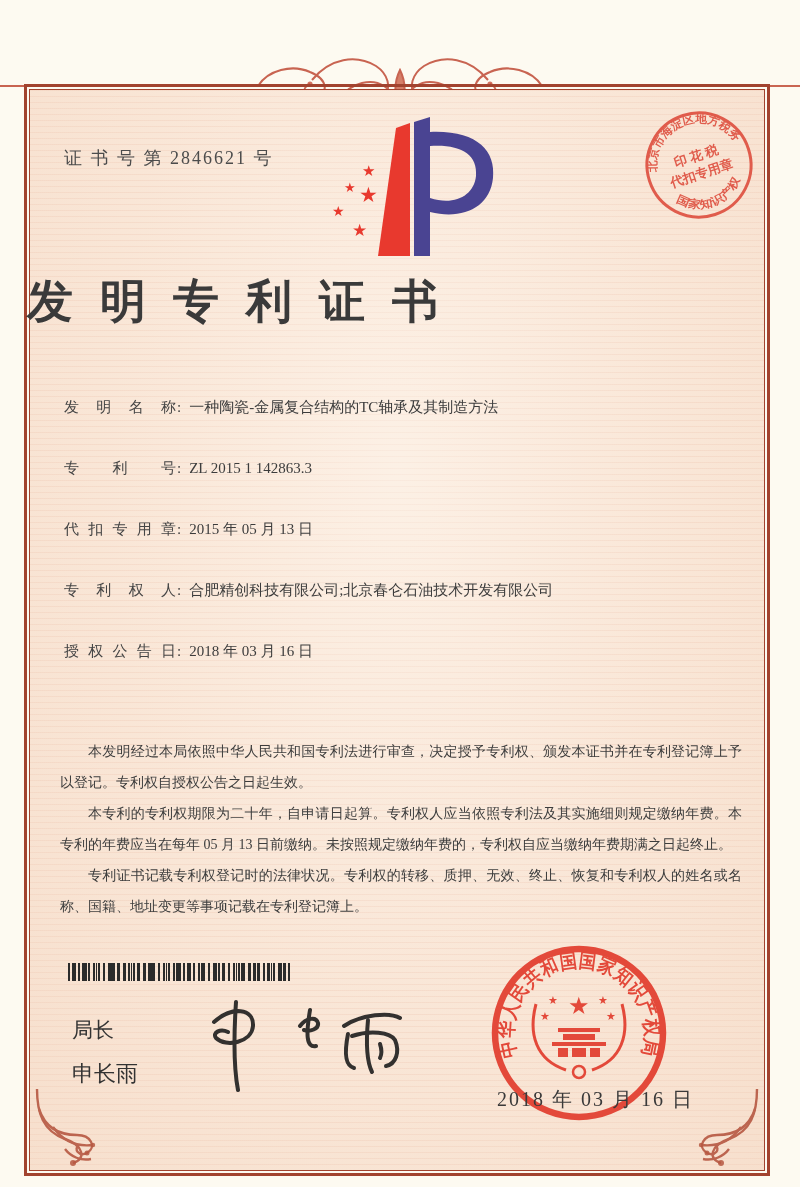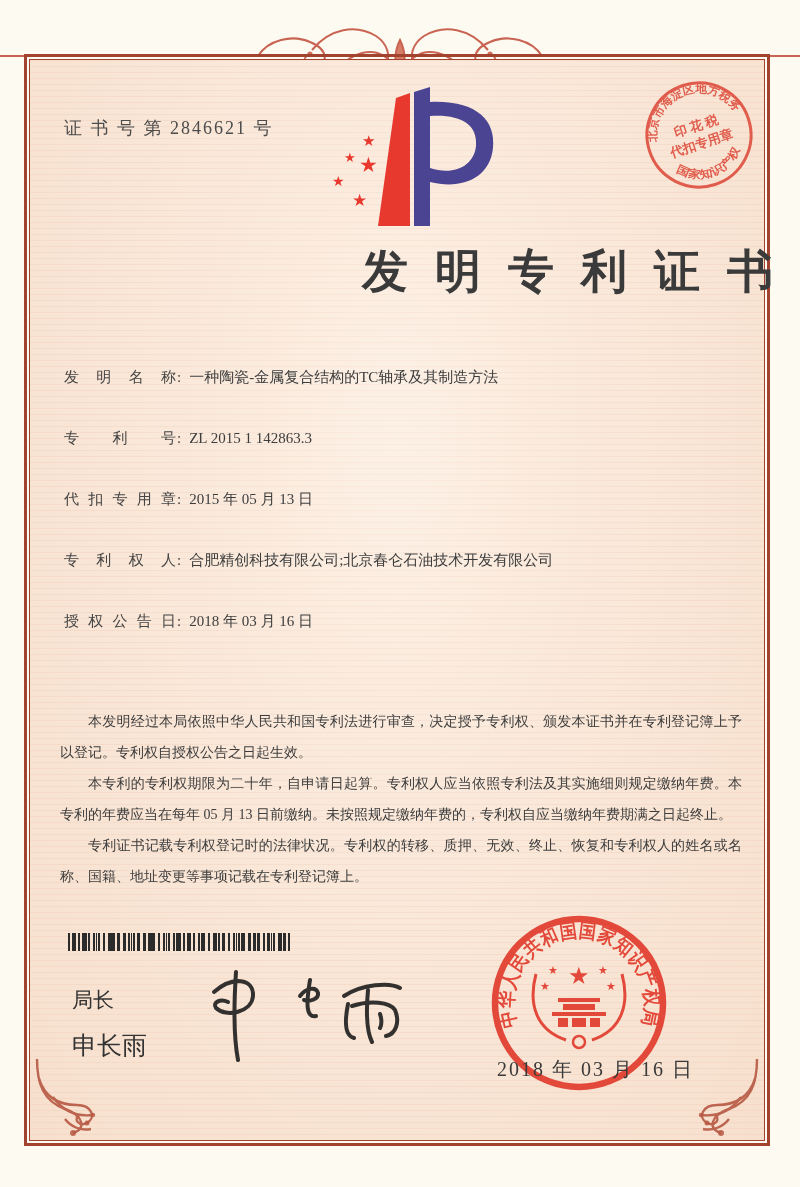--- a/index.html
+++ b/index.html
@@ -1,21 +1,21 @@
 <!DOCTYPE html>
 <html><head>
 <meta charset="utf-8">
 <style>
   html,body{margin:0;padding:0;}
   body{
     width:800px;height:1187px;position:relative;overflow:hidden;
     background:#fdfaf1;
     font-family:"Liberation Serif","DejaVu Serif",serif;
   }
-  .page{position:absolute;inset:0;}
+  .page{position:absolute;inset:0;margin-top:30px;}
 
   
   .top-ornament{position:absolute;left:0;top:10px;width:800px;height:90px;pointer-events:none;}
 
   
   .frame{
     position:absolute;left:24px;top:54px;width:746px;height:1092px;
     border:3px solid #a2432f;box-sizing:border-box;background:transparent;
   }
   .frame-inner{
@@ -29,21 +29,21 @@
   .cf-br{right:4px;bottom:4px;}
   .cf-bl{left:4px;bottom:4px;transform:scaleX(-1);}
 
   
   .cert-no{
     position:absolute;left:64px;top:116px;font-size:18px;color:#4c4c4c;
     letter-spacing:2px;
   }
   .logo{position:absolute;left:326px;top:86px;width:176px;height:146px;}
   .title{
-    position:absolute;left:0;top:241px;width:100%;text-align:right;
+    position:absolute;left:0;top:241px;width:100%;text-align:left;
     font-size:46px;font-weight:bold;color:#3a3a3a;letter-spacing:27px;text-indent:27px;
   }
   .fields{position:absolute;left:64px;top:360px;width:670px;}
   .field-row{margin-bottom:26px;font-size:15px;line-height:35px;color:#3f3f3f;white-space:nowrap;}
   .field-label{
     display:inline-block;width:112px;text-align:justify;text-align-last:justify;
     vertical-align:bottom;color:#454545;
   }
   .field-colon{display:inline-block;margin:0 8px 0 1px;}
   .field-value{color:#3c3c3c;}
@@ -53,21 +53,21 @@
 
   .barcode{
     position:absolute;left:68px;top:933px;width:224px;height:18px;
     background:
       repeating-linear-gradient(90deg,#2b2b2b 0 2px,transparent 2px 5px),
       repeating-linear-gradient(90deg,#2b2b2b 0 1px,transparent 1px 7px),
       repeating-linear-gradient(90deg,transparent 0 4px,#2b2b2b 4px 6px,transparent 6px 13px);
   }
 
   .director-label{position:absolute;left:72px;top:986px;font-size:21px;color:#333;font-family:"Liberation Sans","DejaVu Sans",sans-serif;}
-  .director-name{position:absolute;left:72px;top:1029px;font-size:25px;color:#333;font-family:"Liberation Sans","DejaVu Sans",sans-serif;}
+  .director-name{position:absolute;left:72px;top:1029px;font-size:22px;color:#333;font-family:"Liberation Sans","DejaVu Sans",sans-serif;}
   .signature{position:absolute;left:198px;top:962px;width:220px;height:105px;}
 
   .seal{position:absolute;left:488px;top:912px;width:182px;height:182px;opacity:.93;}
   .issue-date{
     position:absolute;left:497px;top:1056px;font-size:20px;color:#3a3a3a;
     letter-spacing:2px;z-index:5;
   }
   .tax-stamp{position:absolute;left:624px;top:60px;width:150px;height:150px;opacity:.88;}
 </style>
 </head>

